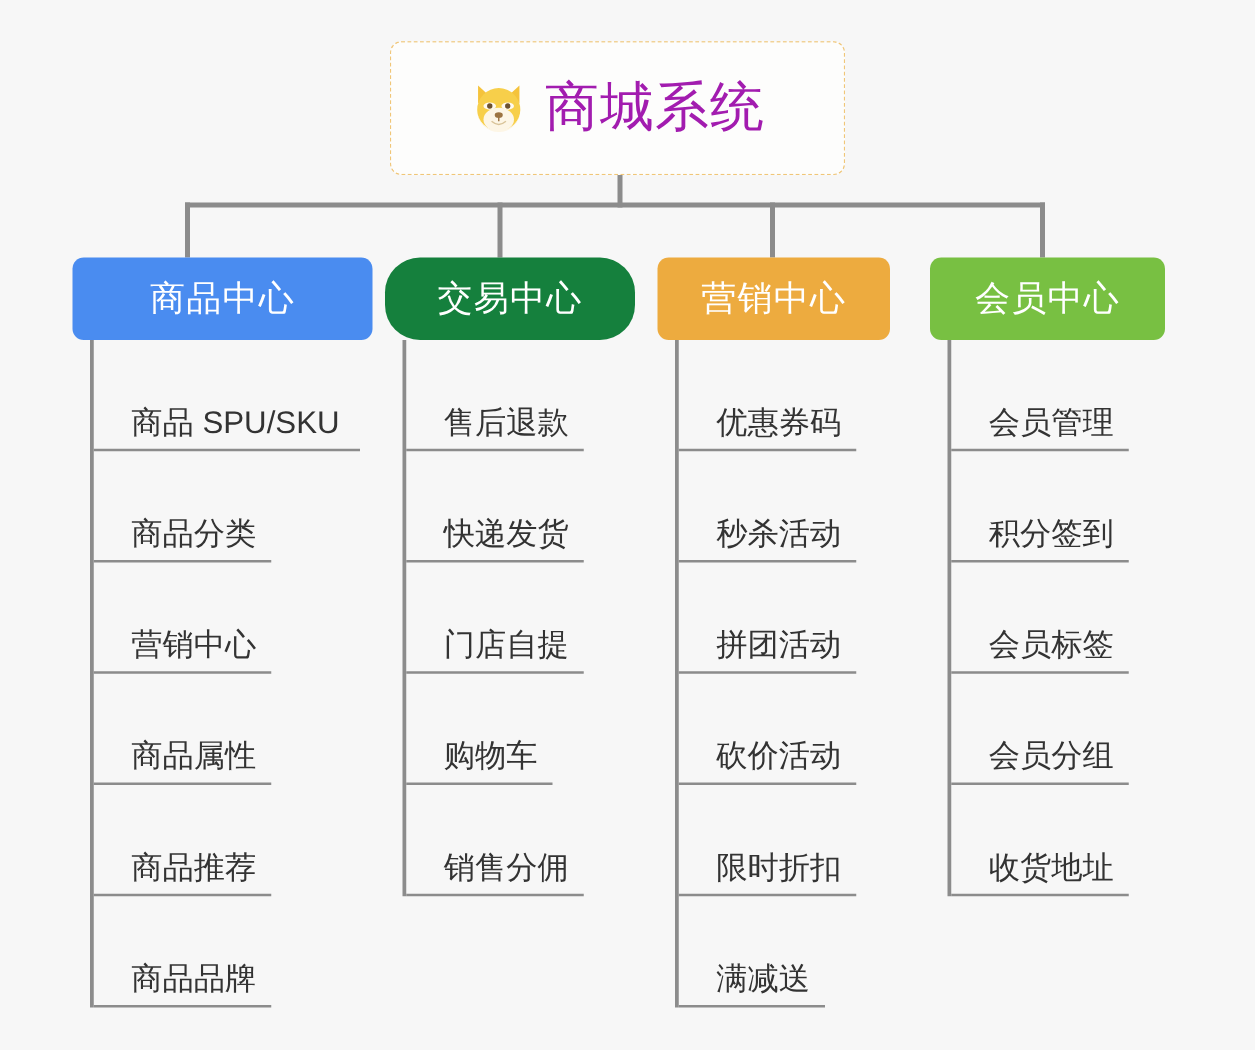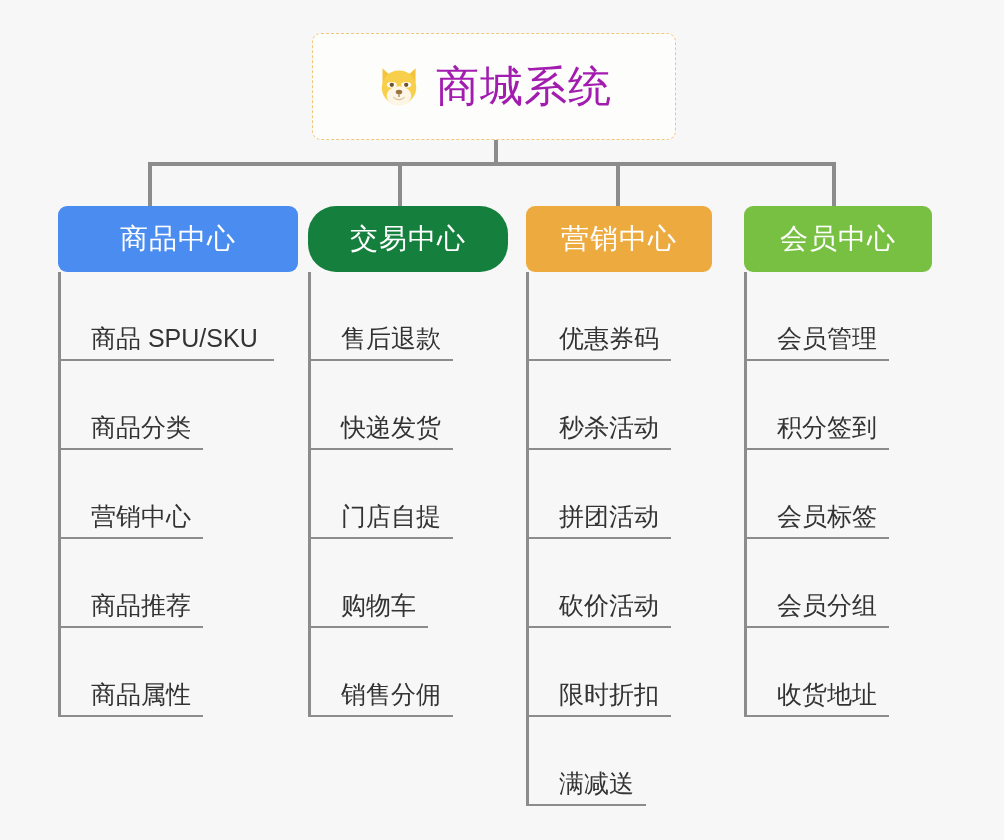--- a/index.html
+++ b/index.html
@@ -102,20 +102,21 @@
     white-space: nowrap;
   }
   .branch-1 .branch-head { background: #4a8cf0; }
   .branch-2 .branch-head { background: #15803d; border-radius: 28px; }
   .branch-3 .branch-head { background: #edab3f; }
   .branch-4 .branch-head { background: #78c042; }
 
   
   .branch-body {
     position: relative;
+    margin-left: 14px;
     padding-left: 0;
     border-left: 3px solid #8c8c8c;
   }
 
   .leaf {
     position: relative;
     height: 89px;
     display: flex;
     align-items: flex-end;
     box-sizing: border-box;
@@ -169,24 +170,27 @@
       <div class="leaf leaf-1">
         <span class="leaf-inner">商品 SPU/SKU</span>
       </div>
       <div class="leaf">
         <span class="leaf-inner">商品分类</span>
       </div>
       <div class="leaf">
         <span class="leaf-inner">营销中心</span>
       </div>
       <div class="leaf">
+        <span class="leaf-inner">商品属性</span>
+      </div>
+      <div class="leaf">
         <span class="leaf-inner">商品推荐</span>
       </div>
       <div class="leaf">
-        <span class="leaf-inner">商品属性</span>
+        <span class="leaf-inner">商品品牌</span>
       </div>
     </div>
   </div>
 
   <div class="branch branch-2">
     <div class="branch-head">
       <span>交易中心</span>
     </div>
     <div class="branch-body">
       <div class="leaf">

